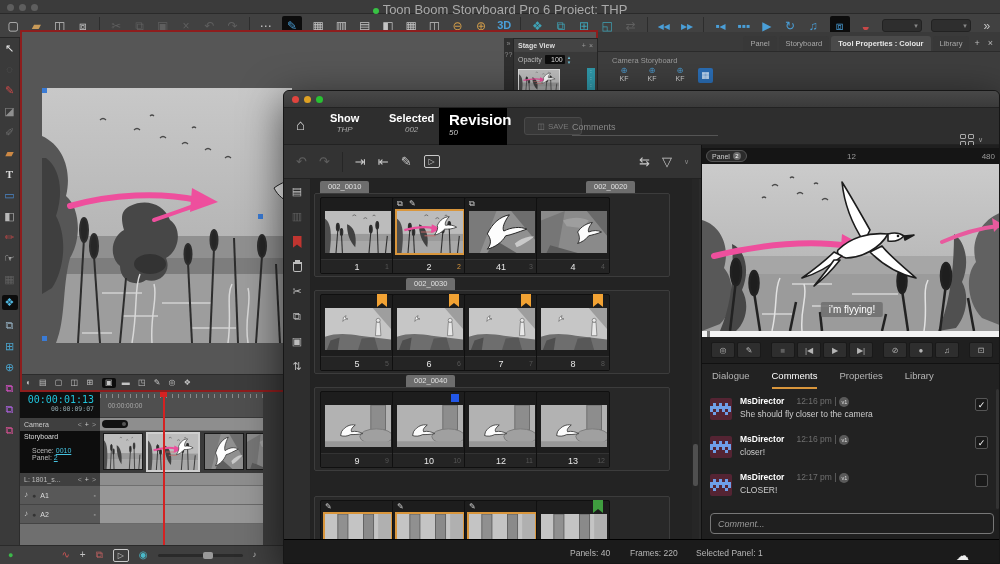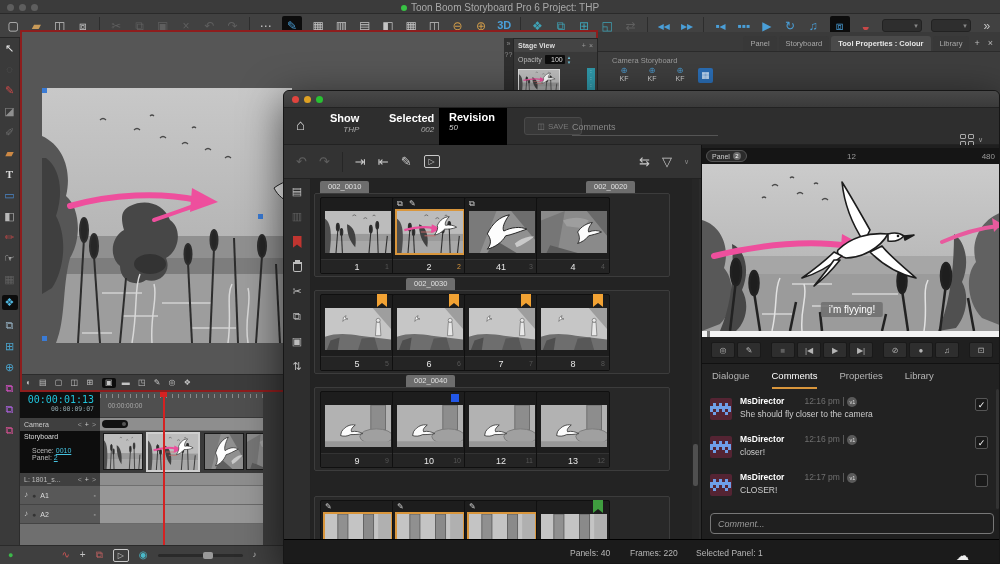--- a/index.html
+++ b/index.html
@@ -8,21 +8,21 @@
 .screen{position:relative;width:1000px;height:564px;background:#3c3c3c;overflow:hidden;font-family:"Liberation Sans",sans-serif}
 .ab{position:absolute}
 .i{display:inline-block;text-align:center;line-height:1;color:#c4c4c4}
 .dim{color:#5f5f5f!important}
 
 .sbp-titlebar{left:0;top:0;width:1000px;height:14px;background:#3b3b3b;border-bottom:1px solid #2a2a2a}
 .tl{position:absolute;border-radius:50%}
 .tl.g1{left:7px;top:4px;width:7px;height:7px;background:#5e5e5e}
 .tl.g2{left:19px;top:4px;width:7px;height:7px;background:#5e5e5e}
 .tl.g3{left:31px;top:4px;width:7px;height:7px;background:#5e5e5e}
-.sbp-title{position:absolute;left:0;right:0;top:2px;text-align:center;font-size:10px;color:#a9a9a9}
+.sbp-title{position:absolute;left:0;right:0;top:2px;text-align:center;font-size:13px;color:#a9a9a9}
 .gdot{display:inline-block;width:6px;height:6px;border-radius:50%;background:#38c244;margin-right:4px;vertical-align:middle}
 
 .mtb{left:0;top:14px;width:1000px;height:24px;background:#414141;border-bottom:1px solid #262626;display:flex;align-items:center;padding:0 6px;gap:9px;overflow:hidden}
 .mtb .i{font-size:12px;width:16px}
 .sep{width:1px;height:17px;background:#2d2d2d;flex:none}
 .chip{width:20px;height:20px;background:#0c0c0c;border-radius:2px;display:flex;align-items:center;justify-content:center;flex:none}
 .tan{color:#c89a58!important}.teal{color:#3fa3b6!important}.blue{color:#4a9fd8!important}.org{color:#cf9b4a!important}.red{color:#c84848!important}
 .pill{width:40px;height:13px;background:#2e2e2e;border:1px solid #222;border-radius:3px;color:#888;font-size:7px;display:flex;align-items:center;justify-content:flex-end;padding:0 3px;flex:none}
 
 .ltools{left:0;top:38px;width:20px;height:526px;background:#3a3a3a;border-right:1px solid #2c2c2c;display:flex;flex-direction:column;align-items:center;padding-top:5px;gap:10px;z-index:1}
@@ -88,21 +88,21 @@
 .knob{position:absolute;left:45px;top:-2px;width:10px;height:7px;background:#9a9a9a;border-radius:2px}
 
 .flix{left:283px;top:90px;width:717px;height:474px;background:#2b2b2b;border:1px solid #161616;border-radius:6px 6px 0 0;box-shadow:0 10px 40px rgba(0,0,0,.6);z-index:5;overflow:hidden}
 .ftitle{position:absolute;left:0;top:0;width:100%;height:17px;background:linear-gradient(#484848,#3a3a3a);border-bottom:1px solid #222}
 .ftitle .t{position:absolute;left:0;right:0;top:3px;text-align:center;font-size:9px;color:#b9b9b9}
 .tlr1{left:8px;top:5px;width:7px;height:7px;background:#e0443e}
 .tlr2{left:20px;top:5px;width:7px;height:7px;background:#dea123}
 .tlr3{left:32px;top:5px;width:7px;height:7px;background:#28c132}
 .fhead{position:absolute;left:0;top:17px;width:100%;height:37px;background:#2e2e2e;border-bottom:1px solid #222}
 .fhome{position:absolute;left:12px;top:8px;font-size:15px;color:#ddd}
-.fnav{position:absolute;top:3px;text-align:right}
+.fnav{position:absolute;top:3px;text-align:center}
 .fnav .l{display:block;font-size:11px;font-weight:bold;color:#fff;line-height:1.3}
 .fnav .s{display:block;font-size:8px;font-style:italic;color:#aaa}
 .revbox{position:absolute;left:155px;top:0;width:68px;height:37px;background:#000;padding:3px 0 0 10px}
 .savebtn{position:absolute;left:240px;top:9px;width:58px;height:18px;background:#383838;border:1px solid #4a4a4a;border-radius:3px;color:#777;font-size:8px;display:flex;align-items:center;justify-content:center;gap:3px}
 .fcomments-in{position:absolute;left:288px;top:11px;width:146px;height:17px;background:transparent;border:none;border-bottom:1px solid #555;color:#bbb;font-size:9px;outline:none}
 .fcomments-in::placeholder{color:#888}
 .gridicon{position:absolute;left:676px;top:26px;width:15px;height:13px;display:grid;grid-template-columns:6px 6px;grid-template-rows:5px 5px;gap:2px}
 .gridicon b{border:1px solid #aaa;border-radius:1px}
 .gchev{position:absolute;left:694px;top:28px;font-size:7px;color:#999}
 .ftb{position:absolute;left:0;top:54px;width:417px;height:34px;background:#333;border-bottom:1px solid #222;display:flex;align-items:center;gap:12px;padding:0 12px}
@@ -144,21 +144,21 @@
 .controls{position:absolute;left:0;top:192px;width:300px;height:26px;display:flex;align-items:center;justify-content:center;gap:2px}
 .cbtn{width:24px;height:16px;background:#2e2e2e;border:1px solid #191919;border-radius:2px;color:#b5b5b5;font-size:8px;display:flex;align-items:center;justify-content:center}
 .cgap{width:6px}
 .ptabs{position:absolute;left:0;top:218px;width:300px;height:26px;display:flex;gap:22px;padding:6px 0 0 10px;font-size:9.5px;color:#b5b5b5;background:#222;border-top:1px solid #111}
 .ptab.on{color:#fff;border-bottom:2px solid #d9963c;padding-bottom:4px}
 .clist{position:absolute;left:0;top:244px;width:300px;height:121px;background:#222;overflow:hidden}
 .cmt{position:absolute;left:8px;width:284px;height:36px}
 .avatar{position:absolute;left:0;top:2px;width:22px;height:22px;background:#542433;border-radius:2px;overflow:hidden}
 .px{position:absolute;left:3px;top:5px;width:3px;height:3px;background:#6f9fe8;box-shadow:3px 0 #542433,6px 0 #6f9fe8,9px 0 #542433,12px 0 #6f9fe8,-3px 3px #6f9fe8,0 3px #6f9fe8,3px 3px #6f9fe8,6px 3px #6f9fe8,9px 3px #6f9fe8,12px 3px #6f9fe8,15px 3px #6f9fe8,-3px 6px #6f9fe8,3px 6px #6f9fe8,9px 6px #6f9fe8,15px 6px #6f9fe8,0 9px #6f9fe8,12px 9px #6f9fe8}
 .cmeta{position:absolute;left:30px;top:0;font-size:8.5px;color:#fff;font-weight:bold;white-space:nowrap}
-.cmeta .tm{font-weight:normal;color:#6f6f6f;margin-left:20px}
+.cmeta .tm{font-weight:normal;color:#6f6f6f;margin-left:12px}
 .vbadge{display:inline-block;width:10px;height:10px;border-radius:50%;background:#5a5a5a;color:#ddd;font-size:5.5px;font-weight:normal;text-align:center;line-height:10px;margin-left:3px;vertical-align:middle}
 .ctext{position:absolute;left:30px;top:13px;font-size:8.5px;color:#ccc;font-weight:normal}
 .cchk{position:absolute;right:6px;top:2px;width:13px;height:13px;border:1px solid #555;border-radius:2px;background:#1a1a1a;color:#fff;font-size:9px;text-align:center;line-height:13px}
 .cmt-in{position:absolute;left:8px;top:368px;width:284px;height:21px;background:transparent;border:1px solid #777;border-radius:4px;color:#bbb;font-size:9px;font-style:italic;padding:0 7px;outline:none}
 .cmt-in::placeholder{color:#999;font-style:italic}
 .cscroll{position:absolute;right:2px;top:244px;width:3px;height:120px;background:#333;border-radius:2px}
 .fstatus{position:absolute;left:0;top:448px;width:717px;height:26px;background:#1b1b1b;border-top:1px solid #000;font-size:8.5px;color:#b8b8b8}
 .fstatus span{position:absolute;top:8px}
 .cloud{position:absolute;left:672px;top:3px;font-size:13px;color:#eee}
 .art{width:100%;height:100%;display:block}
@@ -538,21 +538,21 @@
       <span class="fhome">⌂</span>
       <div class="fnav" style="left:46px">
         <span class="l">Show</span>
           <span class="s">THP</span>
       </div>
       <div class="fnav" style="left:105px">
         <span class="l">Selected</span>
           <span class="s">002</span>
       </div>
       <div class="revbox">
-        <span class="l" style="display:block;font-size:11px;font-weight:bold;color:#fff">Revision</span>
+        <span class="l" style="display:block;font-size:15px;font-weight:bold;color:#fff">Revision</span>
         <span class="s" style="display:block;font-size:8px;font-style:italic;color:#ccc">50</span>
       </div>
       <div class="savebtn">
         <span>◫</span>
         <span>SAVE</span>
       </div>
       <input class="fcomments-in" placeholder="Comments" style="">
       <div class="gridicon">
           <b></b>
           <b></b>

